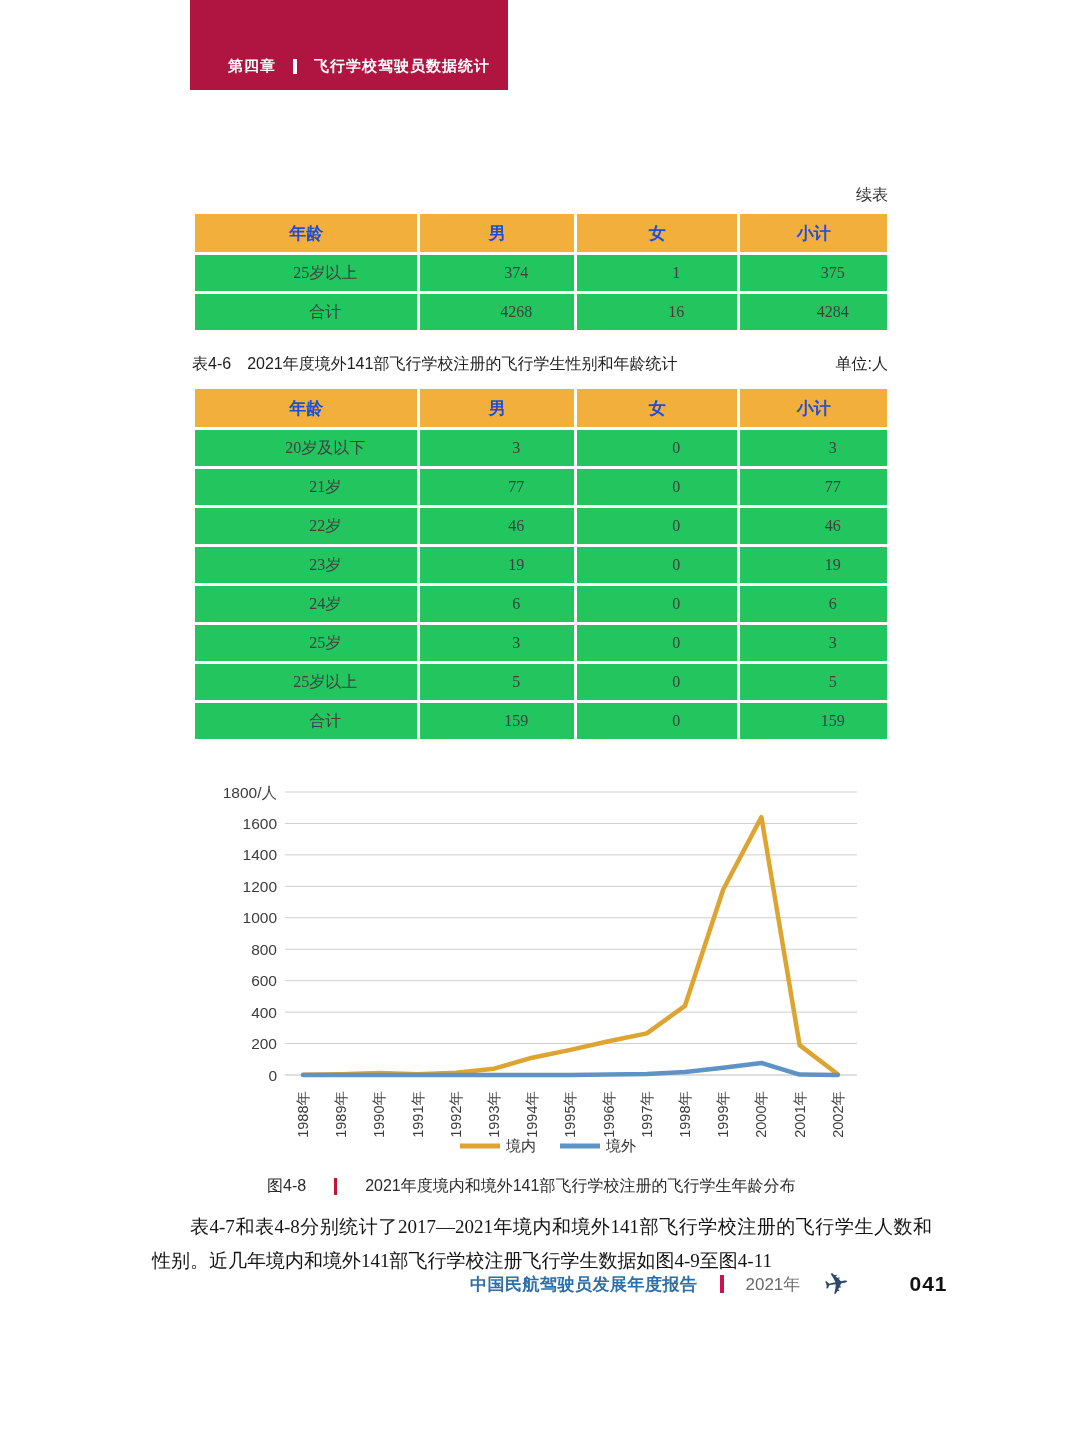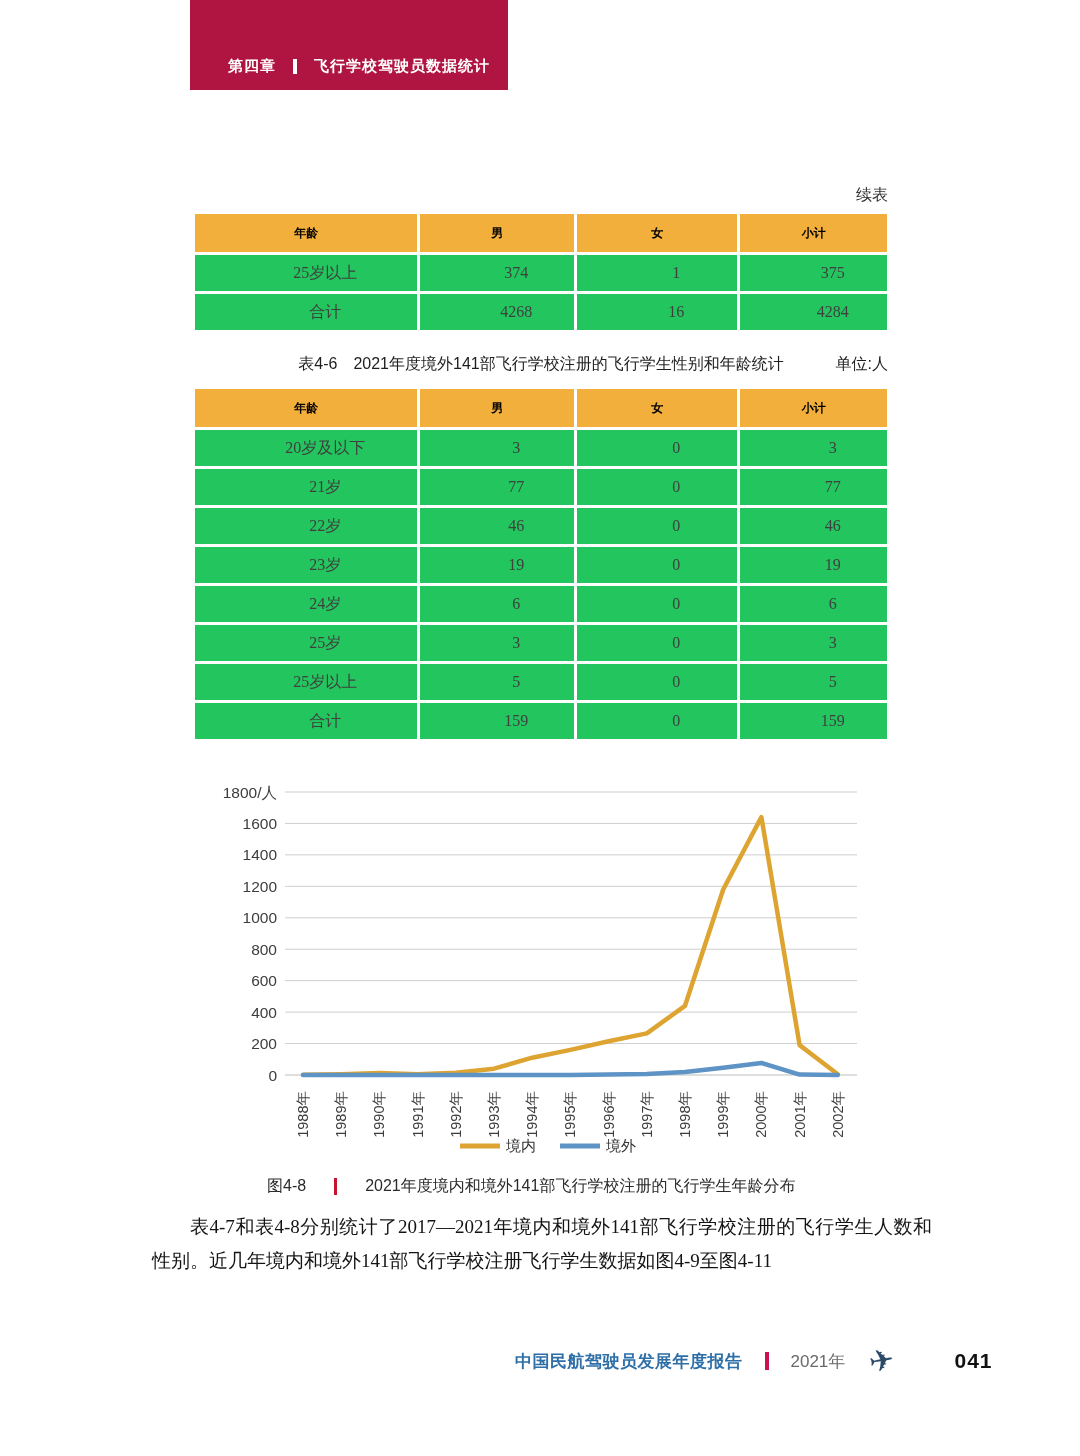--- a/index.html
+++ b/index.html
@@ -10,45 +10,45 @@
   
   .chapter-box{position:absolute;left:190px;top:0;width:318px;height:90px;background:#B01441;}
   .chapter-line{position:absolute;left:38px;bottom:14px;display:flex;align-items:center;gap:17px;
     color:#fff;font-size:15px;font-weight:bold;letter-spacing:1px;white-space:nowrap;}
   .chapter-sep{display:inline-block;width:4px;height:15px;background:#fff;}
   
   .continued{position:absolute;left:818px;top:185px;width:70px;text-align:right;
     font-family:"Liberation Serif",serif;font-size:16px;color:#333;}
   
   table.data-table{position:absolute;width:698px;border-collapse:separate;border-spacing:3px;table-layout:fixed;}
-  table.data-table th{background:#F3AF3B;height:36px;font-size:12px;font-weight:bold;color:#000000;text-align:center;margin-left:8px;}
+  table.data-table th{background:#F3AF3B;height:36px;font-size:17px;font-weight:bold;color:#1d4ed8;text-align:center;margin-left:8px;}
   table.data-table td{background:#22c55e;height:34px;font-family:"Liberation Serif",serif;font-size:16px;color:#3f3f3f;text-align:center;padding-left:39px;}
   table.data-table th:nth-child(1),table.data-table td:nth-child(1){width:32%;}
   table.data-table th:nth-child(2),table.data-table td:nth-child(2){width:22%;}
   table.data-table th:nth-child(3),table.data-table td:nth-child(3){width:23%;}
   table.data-table th:nth-child(4),table.data-table td:nth-child(4){width:21%;}
   #table-continued{left:192px;top:211px;}
   #table-4-6{left:192px;top:386px;}
   
   .tbl-caption{position:absolute;left:192px;top:352px;width:698px;height:24px;line-height:24px;
-    text-align:center;font-size:16px;color:#1e1e1e;}
+    text-align:left;font-size:16px;color:#1e1e1e;}
   .tbl-caption .cap-label{margin-right:16px;}
   .tbl-caption .cap-unit{position:absolute;right:2px;top:0;}
   
   .chart-wrap{position:absolute;left:205px;top:777px;width:680px;height:398px;}
   
   .fig-caption{position:absolute;left:267px;top:1176px;display:flex;align-items:center;gap:28px;
     font-size:16px;color:#2b2b2b;white-space:nowrap;}
   .fig-sep{display:inline-block;width:3px;height:17px;background:#C41432;}
   
   .body-par{position:absolute;left:152px;top:1210px;width:780px;
     font-family:"Liberation Serif",serif;font-size:19px;line-height:34px;color:#141414;
     text-align:justify;text-indent:2em;}
   
-  .footer{position:absolute;left:470px;top:1346px;display:flex;align-items:center;gap:22px;white-space:nowrap;margin-left:45px;}
+  .footer{position:absolute;left:470px;top:1269px;display:flex;align-items:center;gap:22px;white-space:nowrap;}
   .footer-title{font-size:17px;font-weight:bold;color:#2E6FA8;letter-spacing:0.5px;}
   .footer-sep{display:inline-block;width:4px;height:18px;background:#CC1150;}
   .footer-year{font-size:17px;color:#6a6a6a;}
   .plane{font-size:30px;color:#2C4A68;display:inline-block;transform:rotate(-10deg);line-height:1;margin-left:2px;}
   .page-num{font-size:21px;font-weight:bold;color:#111;margin-left:38px;letter-spacing:1px;}
   
   .watermark{position:absolute;left:914px;top:1467px;display:flex;align-items:flex-start;gap:14px;}
   .watermark-text{font-size:27px;color:#e3e3e3;text-shadow:1px 1px 0 #ffffff;letter-spacing:1px;}
 </style>
 </head>

